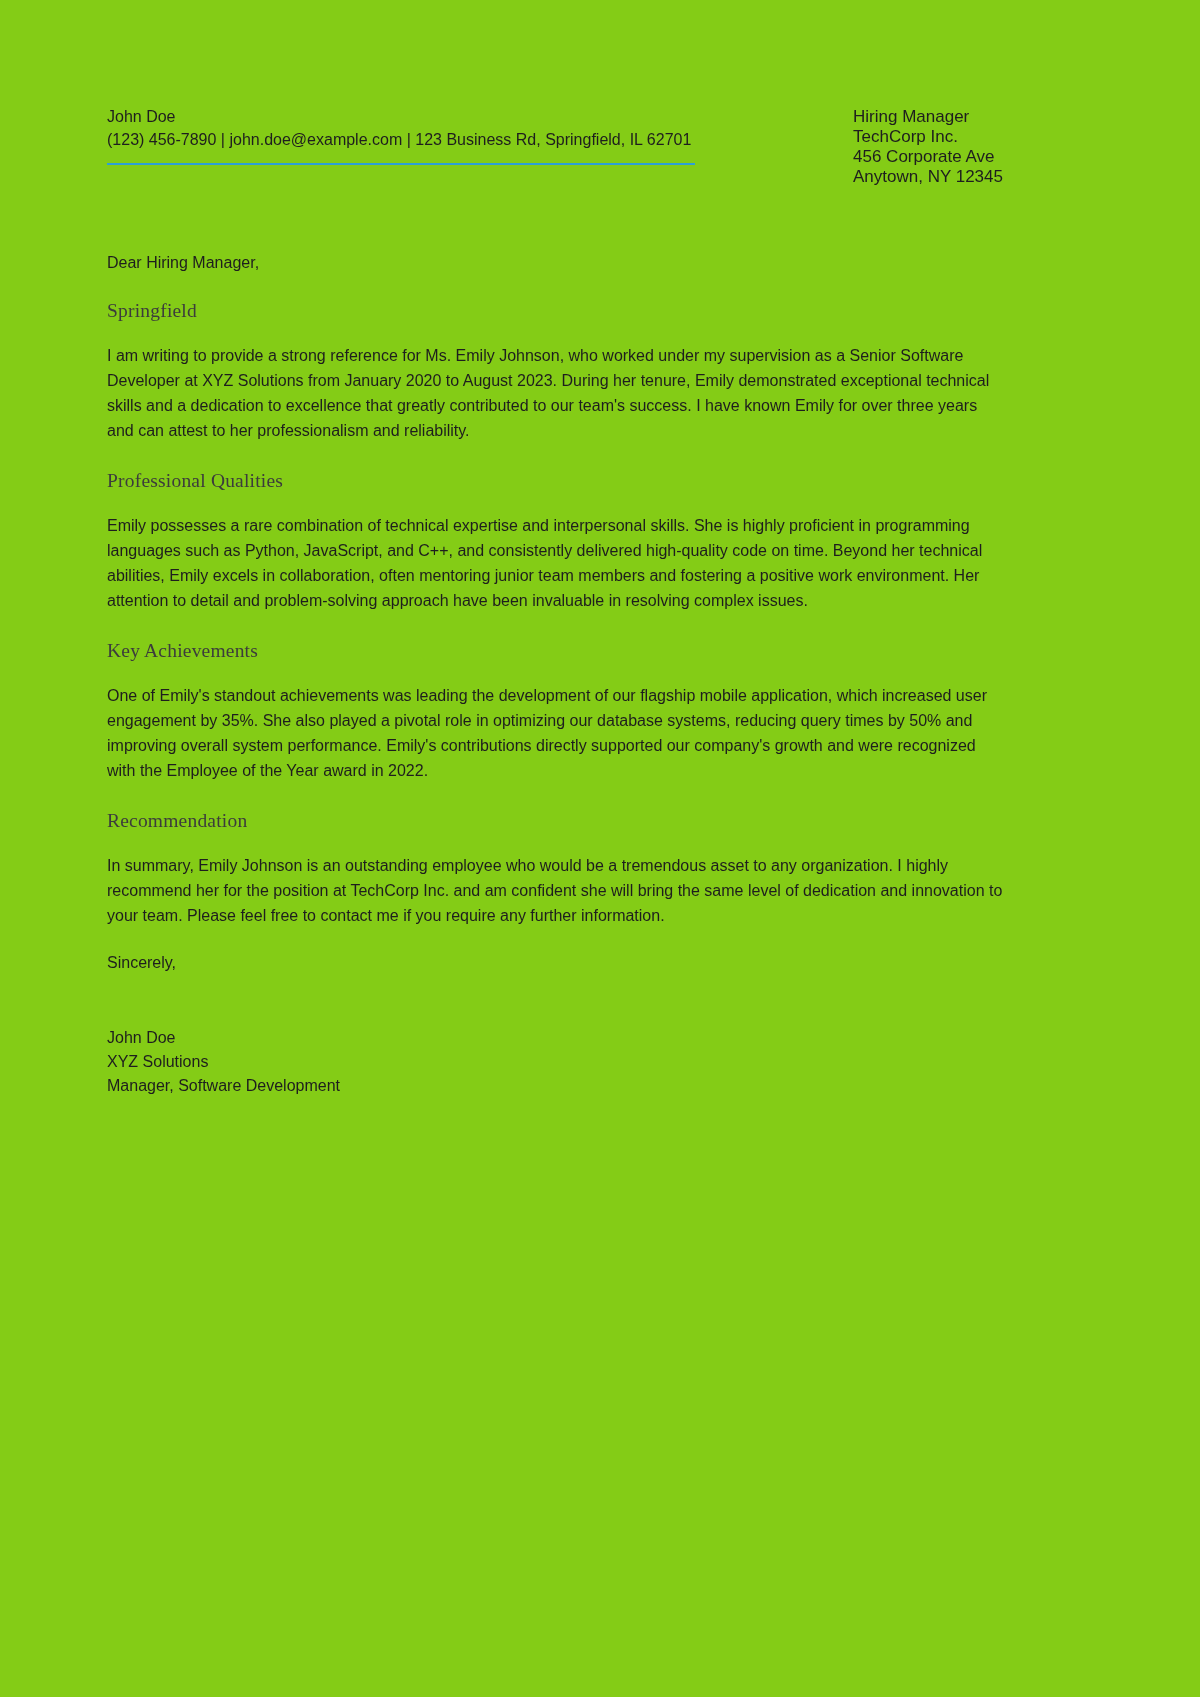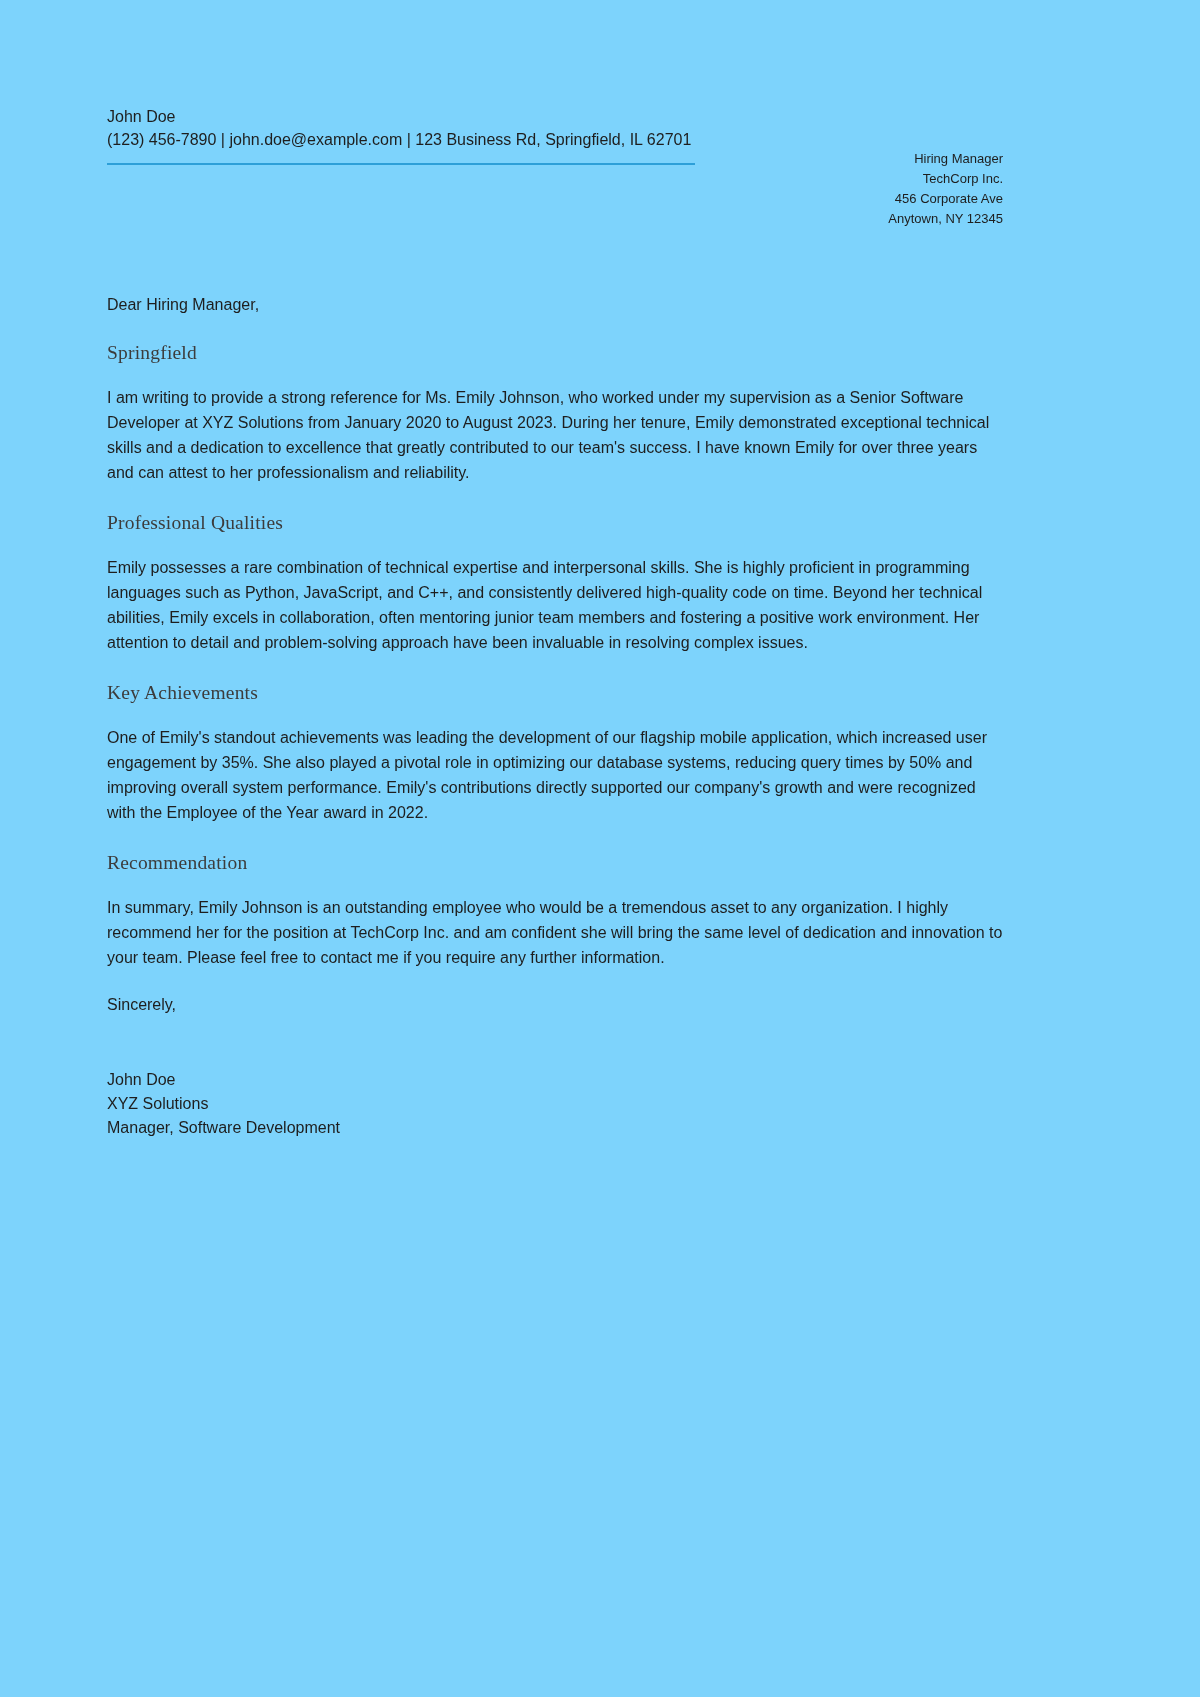--- a/index.html
+++ b/index.html
@@ -8,21 +8,21 @@
     width: 1200px;
     height: 1697px;
     font-family: "Liberation Sans", sans-serif;
     color: #1e1e1e;
     position: relative;
     overflow: hidden;
   }
   .page {
     width: 1200px;
     height: 1697px;
-    background: #7dd3fc;
+    background: #84cc16;
     padding: 105px 197px 60px 107px;
   }
 
   
   .letter-header {
     display: flex;
     justify-content: space-between;
     align-items: flex-start;
   }
   .sender-block {
@@ -34,25 +34,24 @@
     font-size: 16px;
     line-height: 23px;
     white-space: nowrap;
   }
   .sender-contact {
     font-size: 16px;
     line-height: 23px;
     white-space: nowrap;
   }
   .recipient-block {
-    text-align: right;
-    font-size: 13px;
+    text-align: left;
+    font-size: 17px;
     line-height: 20px;
     padding-top: 2px;
-    margin-top: 42px;
   }
 
   
   .date-line {
     text-align: right;
     font-size: 16px;
     line-height: 20px;
     margin-top: 176px;
   }
 

